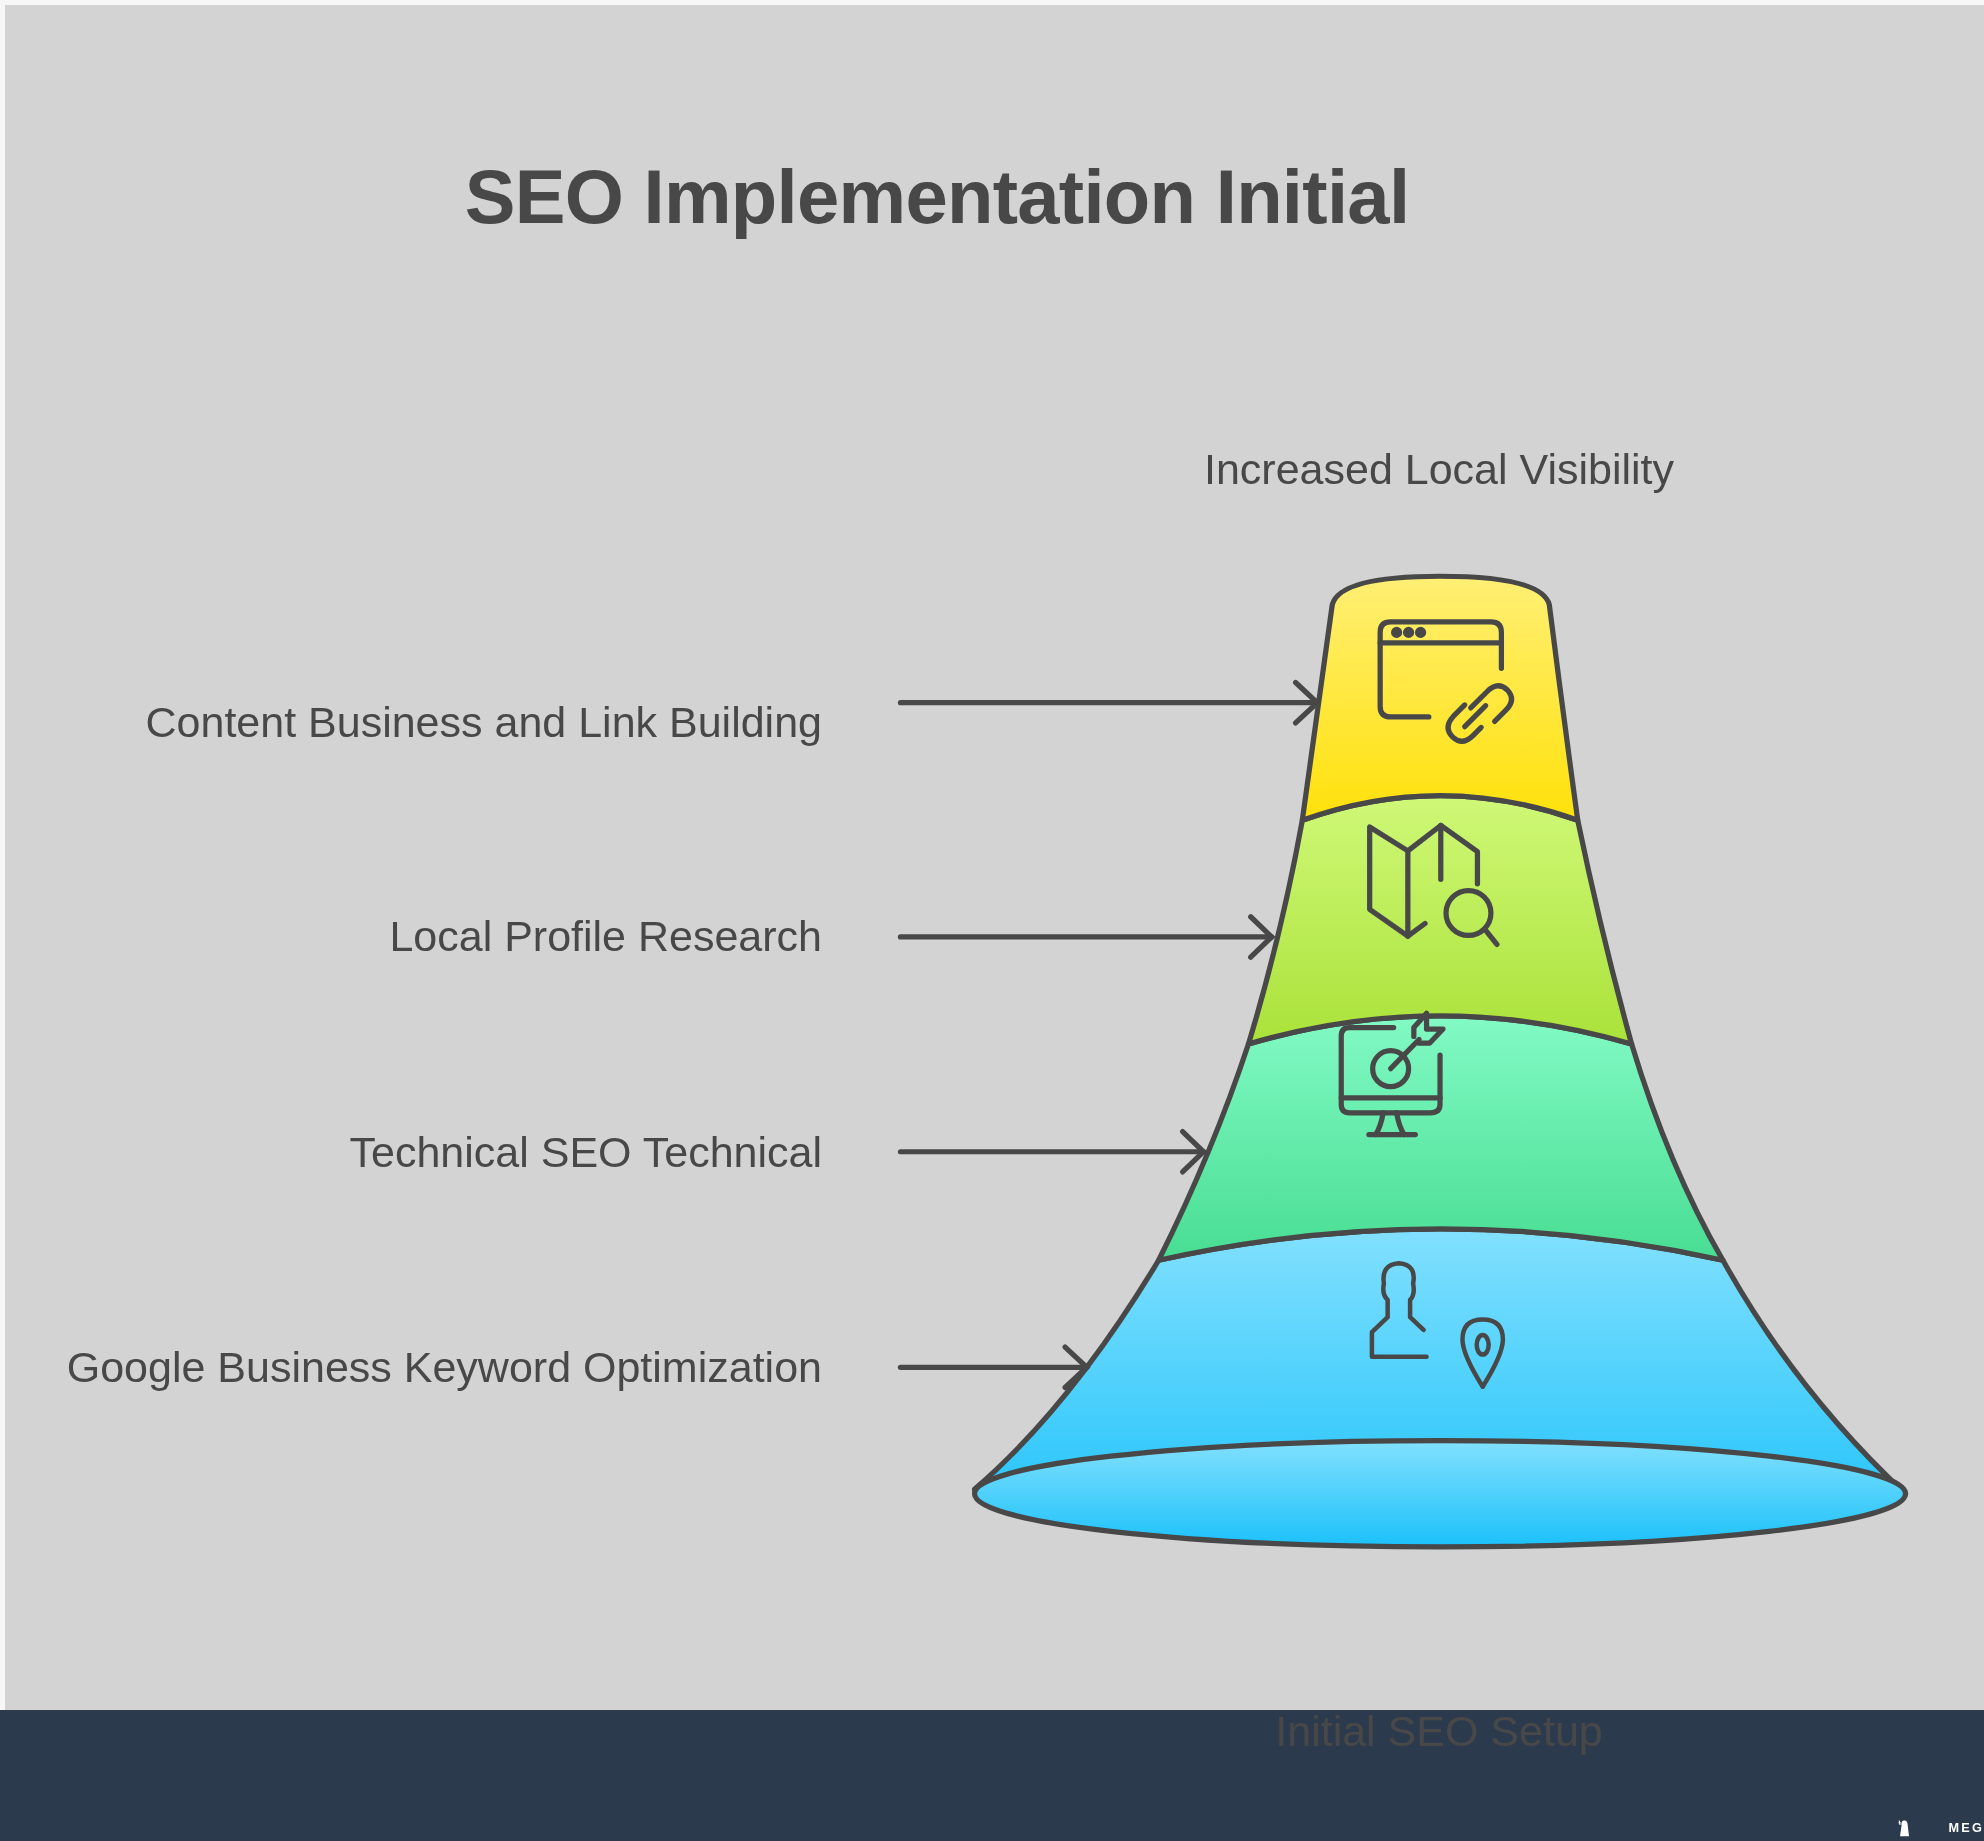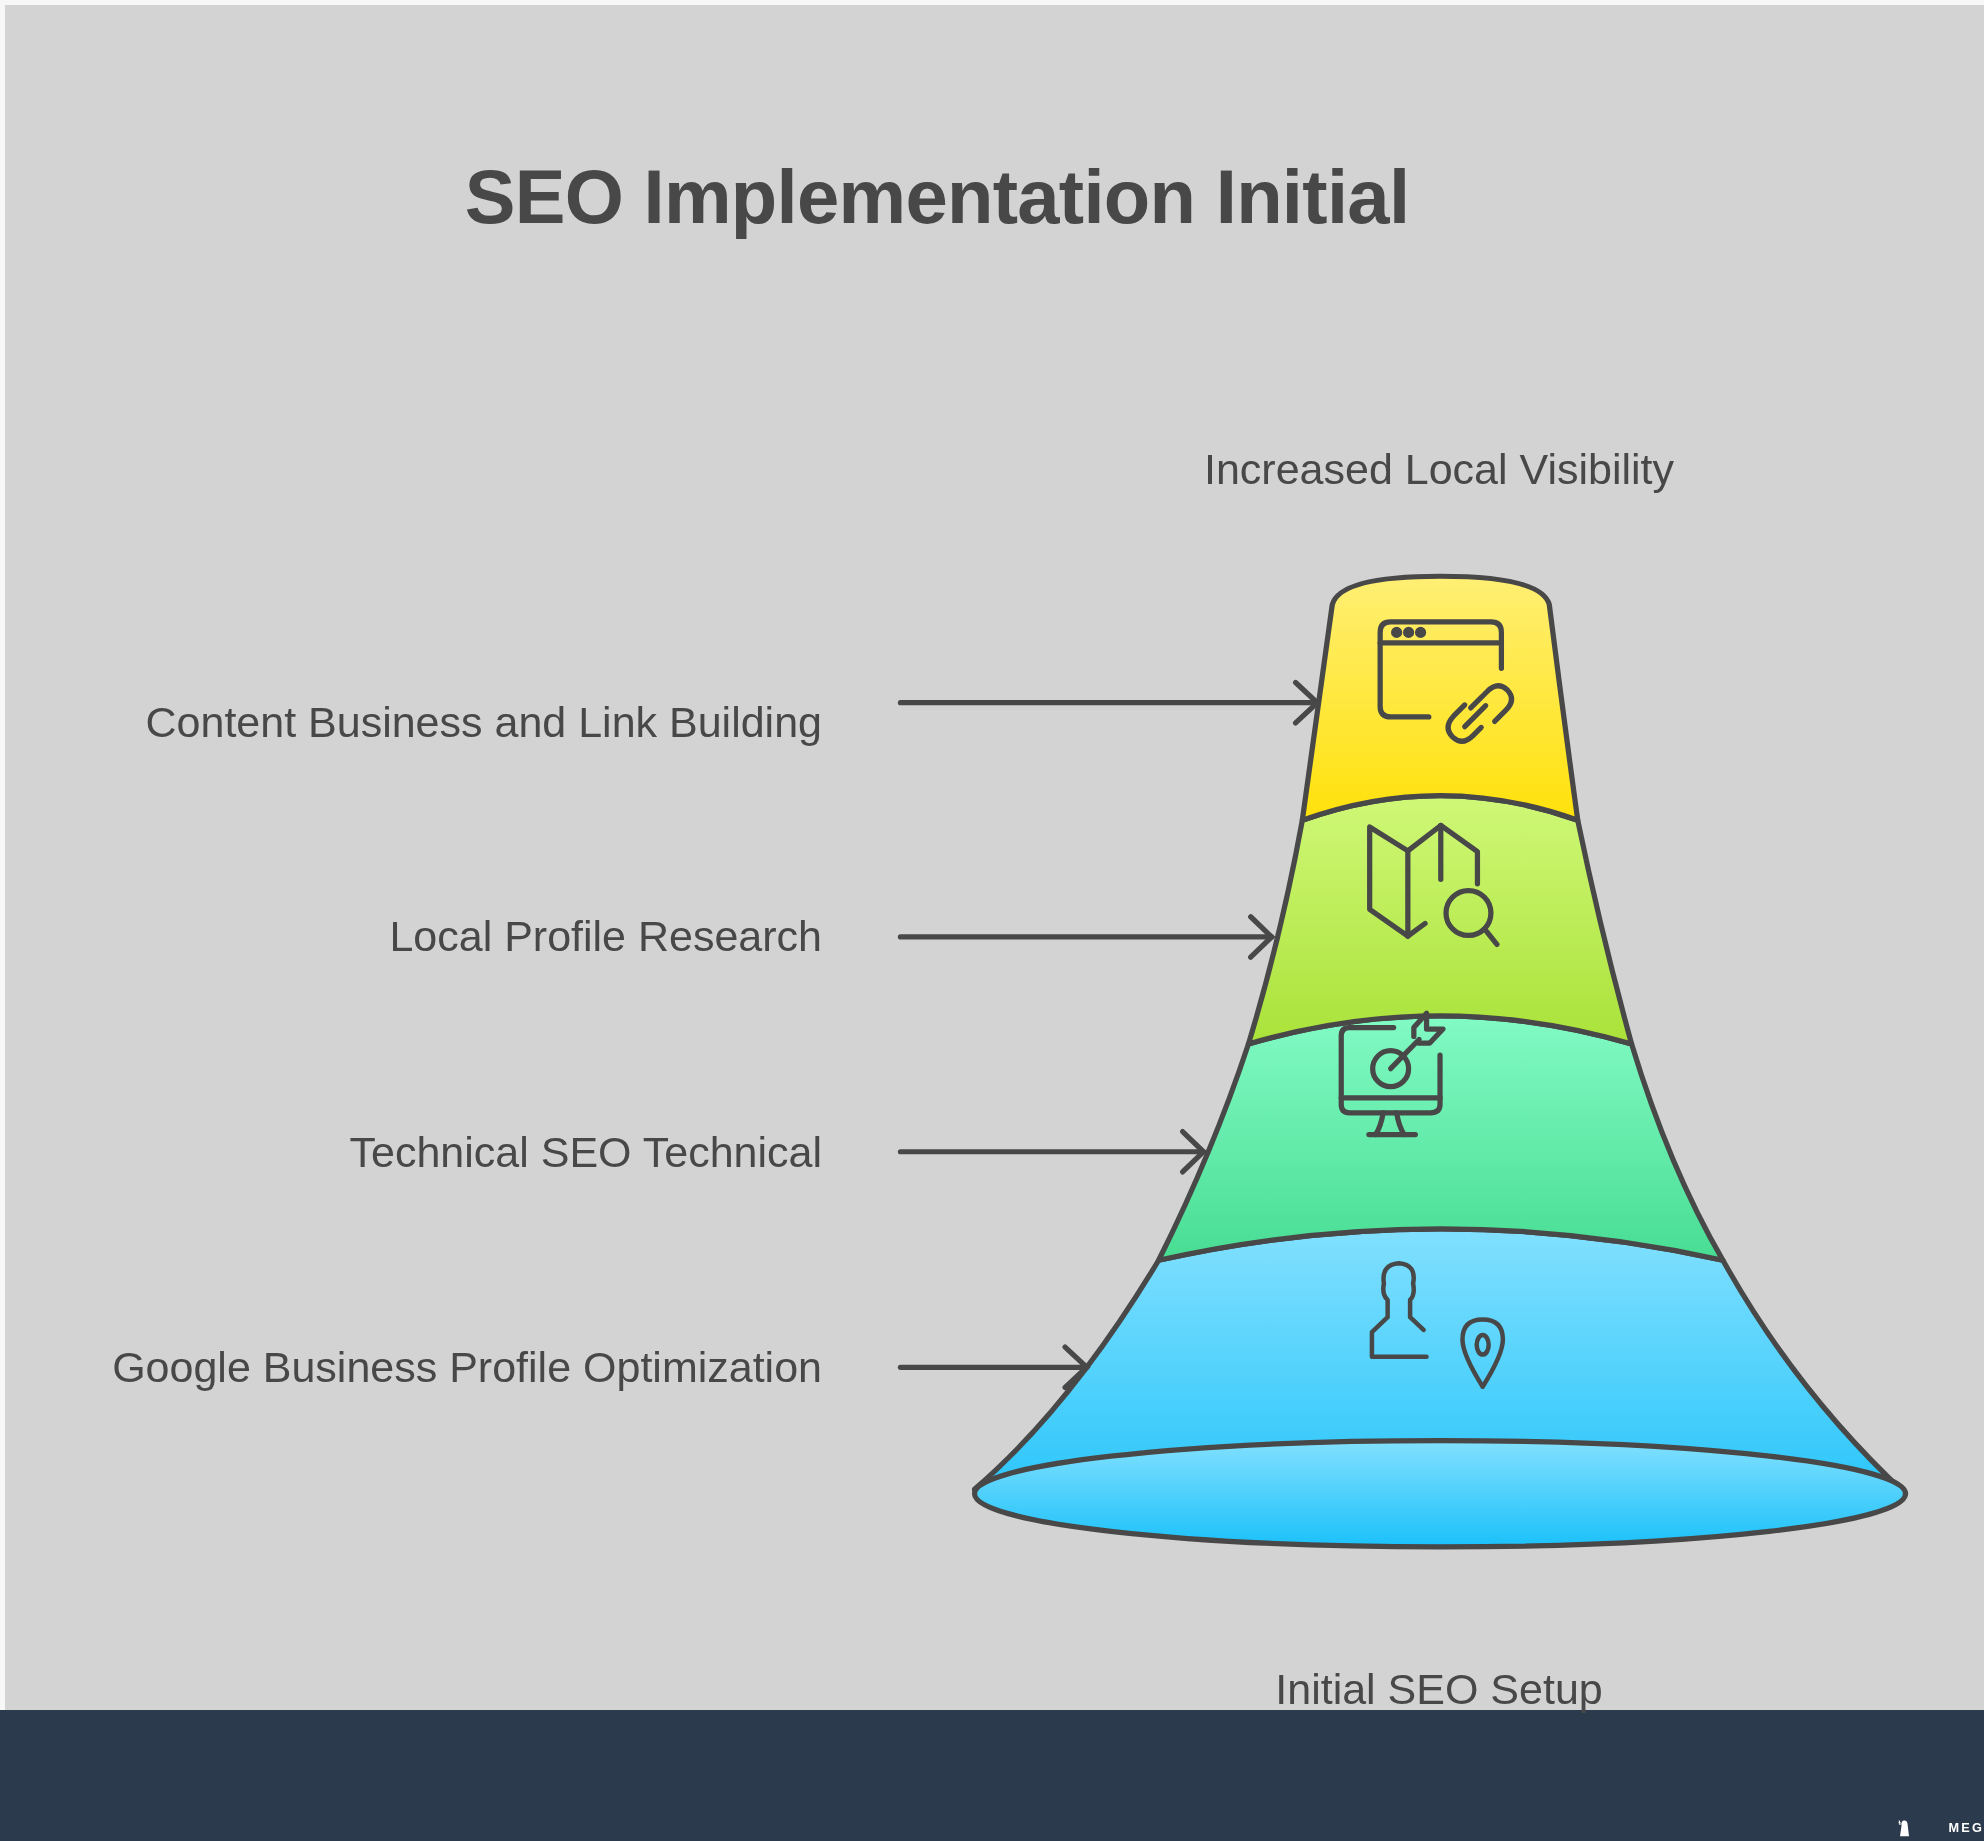--- a/index.html
+++ b/index.html
@@ -135,23 +135,23 @@
       <ellipse cx="1981" cy="1797" rx="8" ry="13"></ellipse>
     </g>
   </g>
 </svg>
 
 <div class="label center" style="left:1065px; top:448px;">Increased Local Visibility</div>
 
 <div class="label left" style="top:701px;">Content Business and Link Building</div>
 <div class="label left" style="top:915px;">Local Profile Research</div>
 <div class="label left" style="top:1131px;">Technical SEO Technical</div>
-<div class="label left" style="top:1346px;">Google Business Profile Optimization</div>
+<div class="label left" style="top:1346px;">Google Business Keyword Optimization</div>
 
-<div class="label center" style="left:1065px; top:1668px;">Initial SEO Setup</div>
+<div class="label center" style="left:1065px; top:1710px;">Initial SEO Setup</div>
 
 <div class="logo">
   <svg width="15" height="19.5" viewBox="0 0 20 26">
     <path d="M4,24 L6,10 Q5,4 9,3 Q13,2 14,7 L16,24 Z" fill="#ffffff"></path>
     <path d="M3,3 L4,9 M2,6 L5,6" stroke="#ffffff" stroke-width="1.5"></path>
   </svg>
   <span class="logo-text">MEGA</span>
 </div>
 
 

